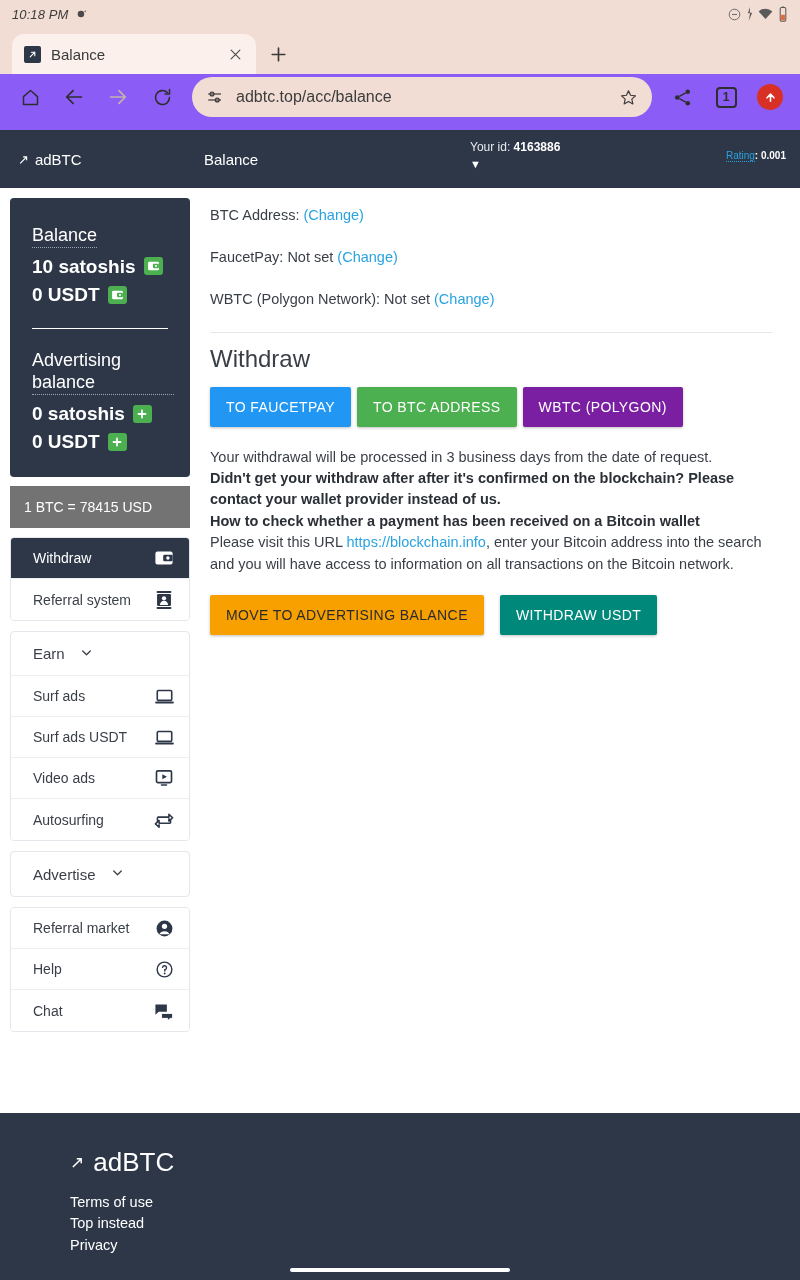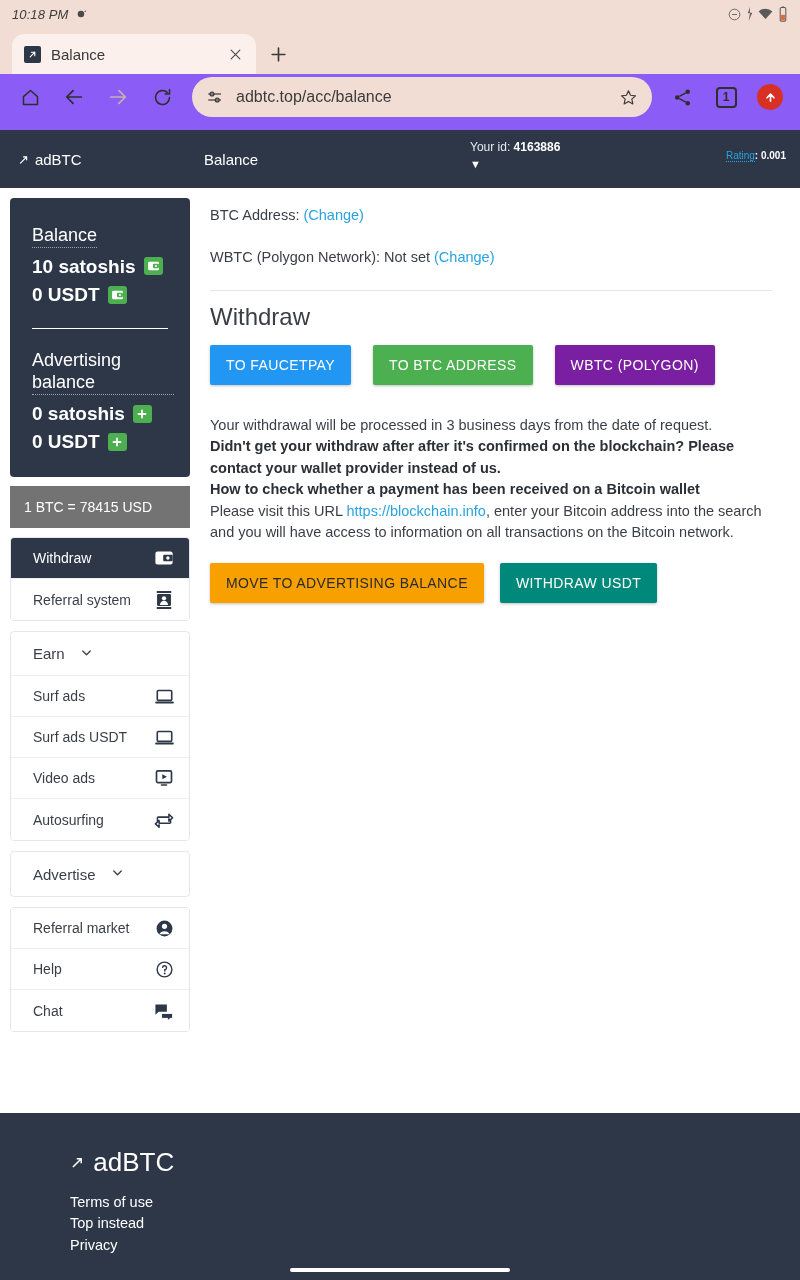--- a/index.html
+++ b/index.html
@@ -179,21 +179,21 @@
   .group-head:only-child { border-bottom: none; }
 
   
   .main { flex: 1 1 auto; padding: 12px 28px 0 20px; min-width: 0; }
   .addr-row { font-size: 14.5px; color: #3a3f47; margin-bottom: 23px; line-height: 1.3; }
   .addr-row:first-child { margin-top: 6px; }
   .lnk { color: #29a3e0; text-decoration: none; text-align: right; }
   .hr { height: 1px; background: #e3e6ea; margin: 8px 0 12px 0; }
   .sec-title { font-size: 24px; color: #3a3f47; font-weight: 400; margin: 4px 0 14px 0; }
 
-  .btn-row { display: flex; gap: 22px; margin-bottom: 30px; flex-wrap: wrap; }
+  .btn-row { display: flex; gap: 6px; margin-bottom: 20px; flex-wrap: wrap; }
   .btn {
     border: none; border-radius: 2px;
     font-family: "Liberation Sans", sans-serif;
     font-size: 14px; font-weight: 400;
     letter-spacing: .4px;
     padding: 12px 16px;
     color: #ffffff; cursor: pointer;
     box-shadow: 0 1px 3px rgba(0,0,0,.25);
     white-space: nowrap;
   }
@@ -519,20 +519,25 @@
 
     </div>
 
     <div class="main">
 
       <div class="addr-row">
         <span>BTC Address:</span>
         <a class="lnk" href="#">(Change)</a>
       </div>
       <div class="addr-row">
+        <span>FaucetPay:</span>
+        <span>Not set</span>
+        <a class="lnk" href="#">(Change)</a>
+      </div>
+      <div class="addr-row">
         <span>WBTC (Polygon Network):</span>
         <span>Not set</span>
         <a class="lnk" href="#">(Change)</a>
       </div>
 
       <div class="hr"></div>
 
       <div class="sec-title">Withdraw</div>
 
       <div class="btn-row">

